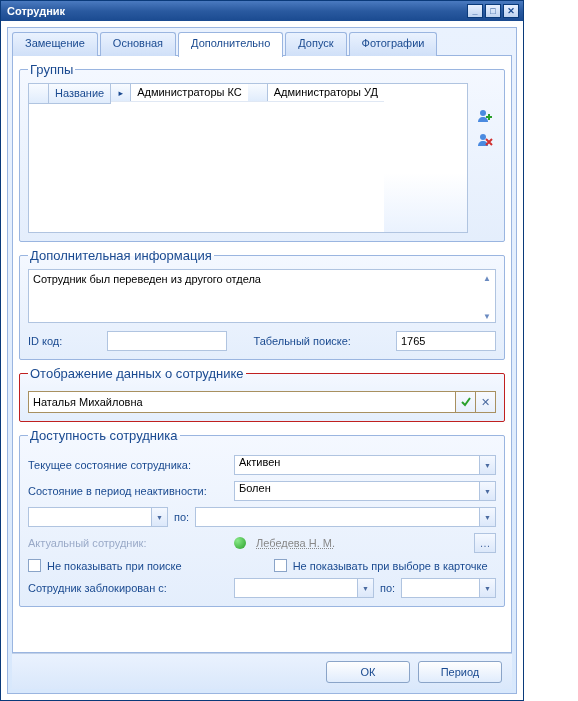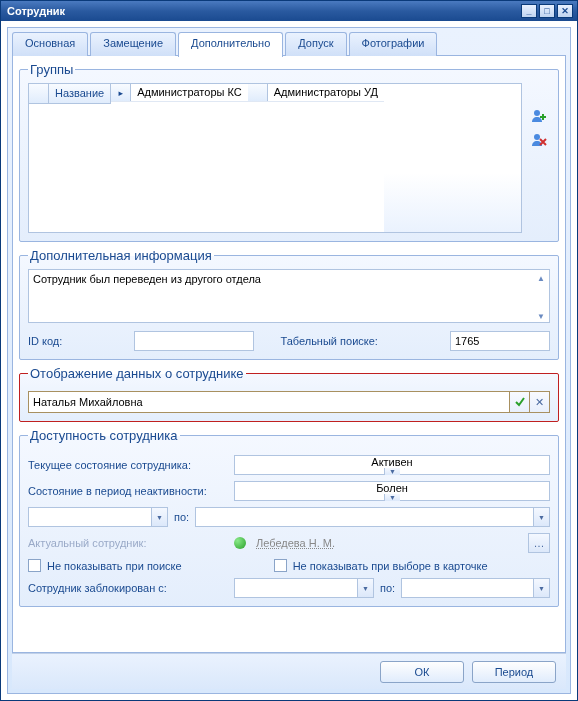--- a/index.html
+++ b/index.html
@@ -1,17 +1,17 @@
 <!DOCTYPE html>
 <html><head>
 <meta charset="utf-8">
 <style>
 * { box-sizing: border-box; margin: 0; padding: 0; font-family: Tahoma, Arial, sans-serif; font-size: 11px; }
 body { background: #fff; }
-.window { width: 578px; height: 701px; border: 1px solid #0a3a7a; background: #fff; display: flex; flex-direction: column; }
+.window { width: 524px; height: 701px; border: 1px solid #0a3a7a; background: #fff; display: flex; flex-direction: column; }
 .titlebar { height: 20px; background: linear-gradient(to bottom,#4a7ac0 0%,#2a5aa0 50%,#1a4a90 100%); color: #fff; display: flex; align-items: center; padding: 0 4px; }
 .titlebar .title { flex: 1; font-weight: bold; padding-left: 2px; }
 .titlebar .winbtn { width: 16px; height: 14px; border: 1px solid #0a3a7a; background: linear-gradient(to bottom,#e8f0ff,#c0d4f0); margin-left: 2px; display:flex; align-items:center; justify-content:center; color:#1a4a90; font-weight:bold; font-size:9px; cursor:pointer; }
 .content { flex: 1; background: linear-gradient(to bottom,#eaf2fe 0%,#d8e8fc 100%); border: 1px solid #9ab5e0; margin: 6px; padding: 4px; display:flex; flex-direction:column; overflow:hidden; }
 .tabs { display: flex; height: 24px; margin-bottom:-1px; position:relative; z-index:2; }
 .tab { padding: 4px 12px; background: linear-gradient(to bottom,#eaf2fe,#d0e0f8); border: 1px solid #9ab5e0; border-bottom: none; margin-right: 2px; border-radius: 3px 3px 0 0; color: #1a4a90; cursor:pointer; }
 .tab.active { background: #fff; height:25px; }
 .tabbody { flex:1; border:1px solid #9ab5e0; background:#fff; padding:6px; display:flex; flex-direction:column; gap:6px; overflow:hidden; }
 fieldset { border:1px solid #9ab5e0; border-radius:2px; background: linear-gradient(to bottom,#f4f8ff 0%,#e4eefc 100%); padding: 6px 8px 8px 8px; }
 fieldset.red { border:1px solid #c02020; }
@@ -26,21 +26,21 @@
 .grid-cell { flex:1; padding:2px 6px; }
 .grid-empty { flex:1; background:linear-gradient(to bottom,#fff 0%,#fff 60%,#eaf2fe 100%); }
 .side-btns { width:22px; display:flex; flex-direction:column; gap:6px; align-items:center; padding-top:24px; }
 .iconbox { width:18px; height:18px; display:flex; align-items:center; justify-content:center; cursor:pointer; }
 .textarea-wrap { position:relative; }
 .textarea { width:100%; height:54px; background:#fff; border:1px solid #b0c4e0; padding:3px 20px 3px 4px; resize:none; font-family:inherit; font-size:11px; }
 .scroll-arrow { position:absolute; right:2px; width:14px; height:14px; display:flex; align-items:center; justify-content:center; color:#6a8ac0; font-size:8px; cursor:pointer; }
 .form-row { display:flex; align-items:center; gap:6px; margin-top:6px; }
 .label { color:#1a4a90; }
 .input { height:20px; border:1px solid #b0c4e0; background:#fff; padding:0 4px; font-family:inherit; font-size:11px; }
-.combo { height:20px; border:1px solid #b0c4e0; background:#fff; display:flex; align-items:center; position:relative;flex-direction:column; }
+.combo { height:20px; border:1px solid #b0c4e0; background:#fff; display:flex; position:relative; }
 .combo .val { flex:1; padding:0 4px; }
 .combo .arrow,.datebox .arrow { width:16px; height:100%; border-left:1px solid #b0c4e0; background:linear-gradient(to bottom,#f4f8ff,#dce8fa); display:flex; align-items:center; justify-content:center; color:#4a6aa0; font-size:7px; cursor:pointer; }
 .datebox { height:20px; border:1px solid #b0c4e0; background:#fff; display:flex; align-items:center; }
 .datebox .val { flex:1; padding:0 4px; }
 .display-row { display:flex; gap:0; }
 .display-input { flex:1; height:22px; border:1px solid #a89060; background:#fff; padding:0 4px; font-family:inherit; font-size:11px; }
 .confirm-btn { width:20px; height:22px; border:1px solid #a89060; border-left:none; background:linear-gradient(to bottom,#f8faff,#e8f0fc); display:flex; align-items:center; justify-content:center; color:#2a9a2a; font-weight:bold; cursor:pointer; }
 .cancel-mini { width:20px; height:22px; border:1px solid #a89060; border-left:none; background:linear-gradient(to bottom,#f8faff,#e8f0fc); display:flex; align-items:center; justify-content:center; color:#4a6aa0; cursor:pointer; }
 .checkbox { width:13px; height:13px; border:1px solid #8aa4c8; background:#fff; cursor:pointer; }
 .circle-green { width:12px; height:12px; border-radius:50%; background:radial-gradient(circle at 30% 30%,#8aea8a,#2aa02a); }
@@ -56,22 +56,22 @@
 <div class="window">
   <div class="titlebar">
     <span class="title">Сотрудник</span>
     <div class="winbtn">_</div>
     <div class="winbtn">□</div>
     <div class="winbtn">✕</div>
   </div>
 
   <div class="content">
     <div class="tabs">
+      <div class="tab">Замещение</div>
       <div class="tab">Основная</div>
-      <div class="tab">Замещение</div>
       <div class="tab active">Дополнительно</div>
       <div class="tab">Допуск</div>
       <div class="tab">Фотографии</div>
     </div>
 
     <div class="tabbody">
 
       <fieldset>
         <legend>Группы</legend>
         <div class="groups-box">

